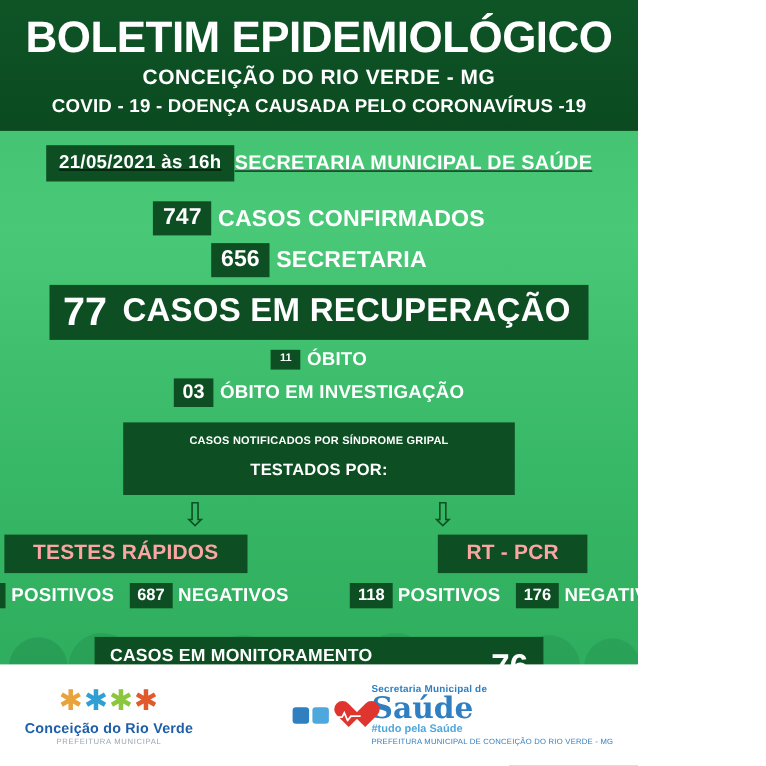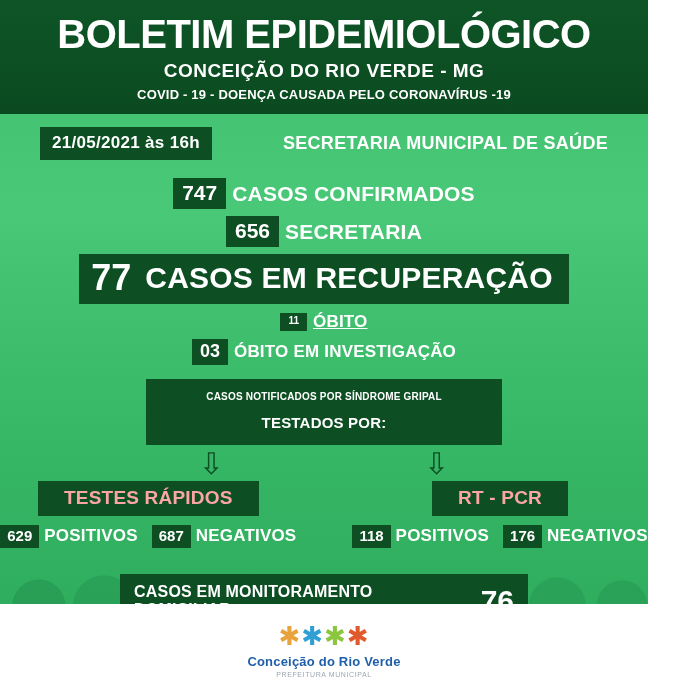--- a/index.html
+++ b/index.html
@@ -8,21 +8,21 @@
   }
   body {
     width: 696px;
     height: 696px;
     font-family: "Liberation Sans", sans-serif;
     background: #ffffff;
     overflow: hidden;
   }
   .poster {
     position: relative;
-    width: 648px;
+    width: 580px;
     height: 696px;
     background: linear-gradient(180deg, #3fbf6e 0%, #49c878 30%, #37b866 62%, #2aa85a 100%);
     overflow: hidden;
   }
   
   .crowd {
     position: absolute;
     left: 0; right: 0;
     bottom: 90px;
     height: 130px;
@@ -58,33 +58,34 @@
     letter-spacing: -0.5px;
     text-transform: uppercase;
   }
   .header .sub1 {
     font-size: 19px;
     font-weight: bold;
     letter-spacing: .5px;
     margin-bottom: 5px;
   }
   .header .sub2 {
-    font-size: 13px;
+    font-size: 17px;
     font-weight: bold;
     letter-spacing: .2px;
   }
 
   
   .meta-row {
     position: relative;
     z-index: 3;
     display: flex;
     align-items: center;
-    justify-content: space-between;
+    justify-content: center;
     padding: 13px 30px 4px 40px;
+    text-decoration: underline;
   }
   .date-badge {
     background: #0d4f23;
     color: #ffffff;
     font-size: 17px;
     font-weight: bold;
     padding: 6px 12px 7px;
     letter-spacing: .3px;
   }
   .secretaria {
@@ -145,21 +146,21 @@
   }
   .s-recuperacao .lbl-big {
     color: #ffffff;
     font-size: 30px;
     font-weight: bold;
     line-height: 1;
     letter-spacing: .2px;
   }
 
   .s-obito .num { font-size: 10px; padding: 3px 8px 4px; }
-  .s-obito .lbl { font-size: 17px; text-decoration: underline; }
+  .s-obito .lbl { font-size: 17px; }
   .s-obito-inv .num { font-size: 18px; padding: 3px 8px 4px; }
   .s-obito-inv .lbl { font-size: 17px; }
 
   
   .notified {
     position: relative;
     z-index: 3;
     width: 340px;
     margin: 14px auto 0;
     background: #0d4f23;
@@ -448,16 +449,33 @@
   <div class="footer">
 
     <div class="logo-city">
       <div class="marks">
         <span class="m1">✱</span><span class="m2">✱</span><span class="m3">✱</span><span class="m4">✱</span>
       </div>
       <div class="city-name">Conceição do Rio Verde</div>
       <div class="city-sub">PREFEITURA MUNICIPAL</div>
     </div>
 
+    <div class="logo-saude">
+      <div class="saude-icons">
+        <span class="sq sq-blue"></span>
+        <span class="sq sq-lightblue"></span>
+        <span class="heart">
+          <svg class="ecg" viewBox="0 0 22 10">
+            <polyline points="0,6 5,6 7,2 10,9 13,5 22,5" fill="none" stroke="#ffffff" stroke-width="1.6"></polyline>
+          </svg>
+        </span>
+      </div>
+      <div class="saude-text">
+        <div class="t1">Secretaria Municipal de</div>
+        <div class="t2">Saúde</div>
+        <div class="t3">#tudo pela Saúde</div>
+        <div class="t4">PREFEITURA MUNICIPAL DE CONCEIÇÃO DO RIO VERDE - MG</div>
+      </div>
+    </div>
 
   </div>
 
 </div>
 
 </body></html>

